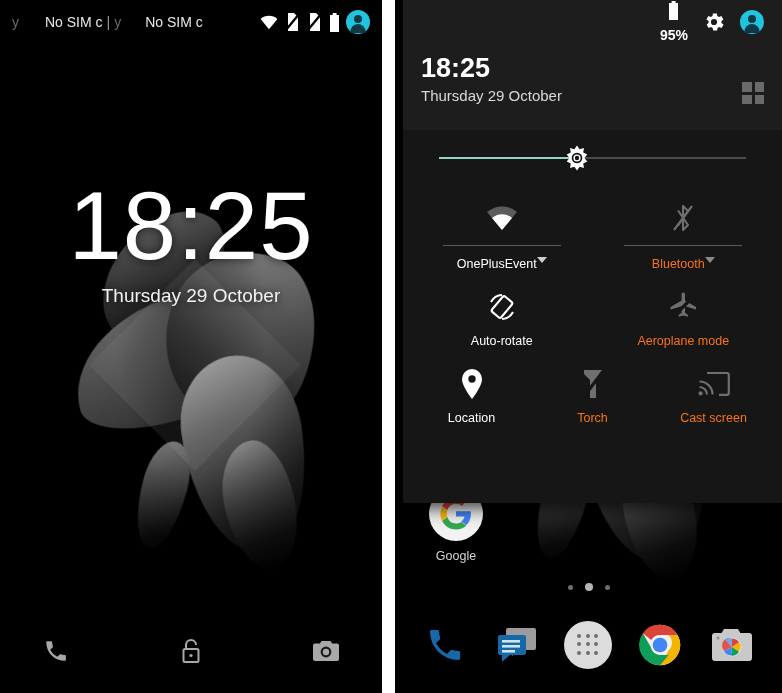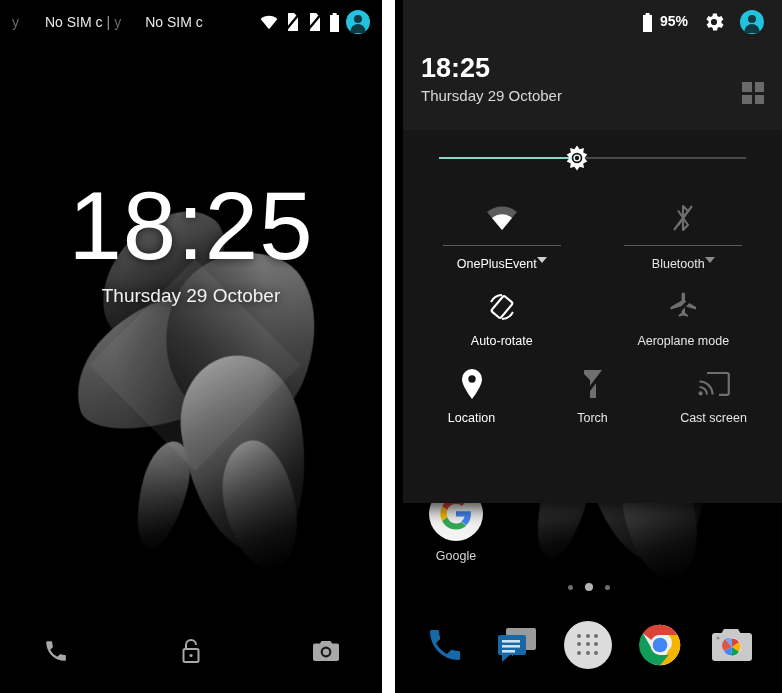--- a/index.html
+++ b/index.html
@@ -148,21 +148,21 @@
     height: 130px;
     background: #1d1d1d;
     position: relative;
     padding: 0 18px;
   }
   .qs-sb {
     height: 44px;
     display: flex; align-items: center; justify-content: flex-end;
     gap: 14px;
   }
-  .batt-wrap { display: flex; align-items: flex-start; gap: 7px; }
+  .batt-wrap { display: flex; align-items: center; gap: 7px; flex-direction: column; }
   .batt-pct { color: #fff; font-size: 14px; font-weight: bold; }
   .qs-clockblock { padding-top: 10px; }
   .qs-time { font-size: 27px; font-weight: bold; color: #fff; line-height: 1.1; }
   .qs-date { font-size: 15px; color: #d8d8d8; margin-top: 3px; }
   .qs-grid-btn {
     position: absolute; right: 18px; bottom: 26px;
     width: 22px; height: 22px;
     display: grid; grid-template-columns: 1fr 1fr; grid-template-rows: 1fr 1fr; gap: 3px;
   }
   .qs-grid-btn i { background: #6a6a6a; display: block; }
@@ -195,21 +195,21 @@
     flex: 1;
     display: flex; flex-direction: column; align-items: center;
     padding: 10px 4px 8px;
     text-align: center;
   }
   .tile-ico { height: 36px; display: flex; align-items: center; justify-content: center; }
   .tile-label {
     font-size: 12.5px; color: #ffffff;
     margin-top: 9px; white-space: nowrap;
   }
-  .tile.dim .tile-label { color: #e5e5e5; }
+  .tile.dim .tile-label { color: #f97316; }
   .tile-detail {
     display: flex; align-items: center; justify-content: center; 
     margin-top: 2px;
   }
   .tile-rule {
     width: 118px; height: 1px; background: #5a5a5a;
     margin-top: 9px;
   }
   .caret {
     width: 0; height: 0;

